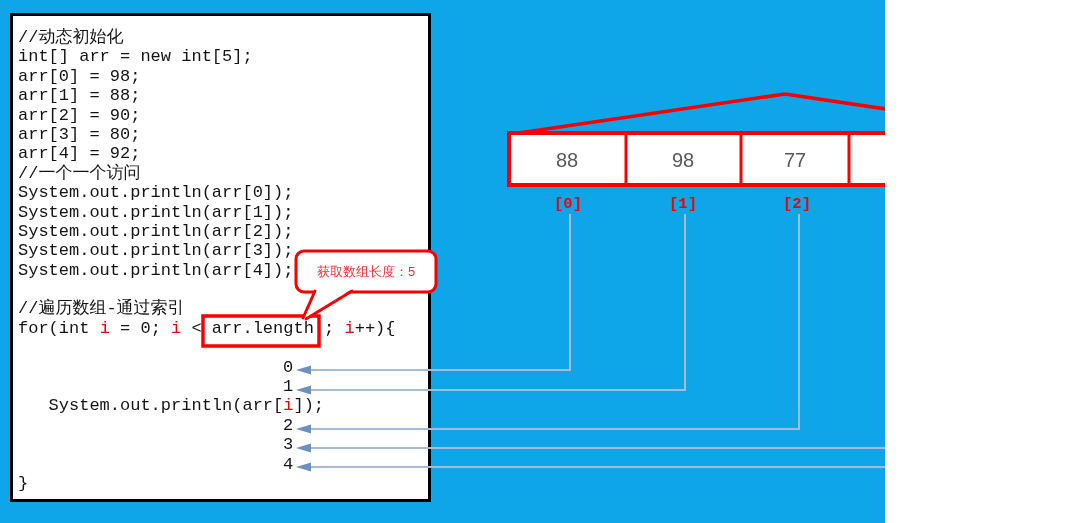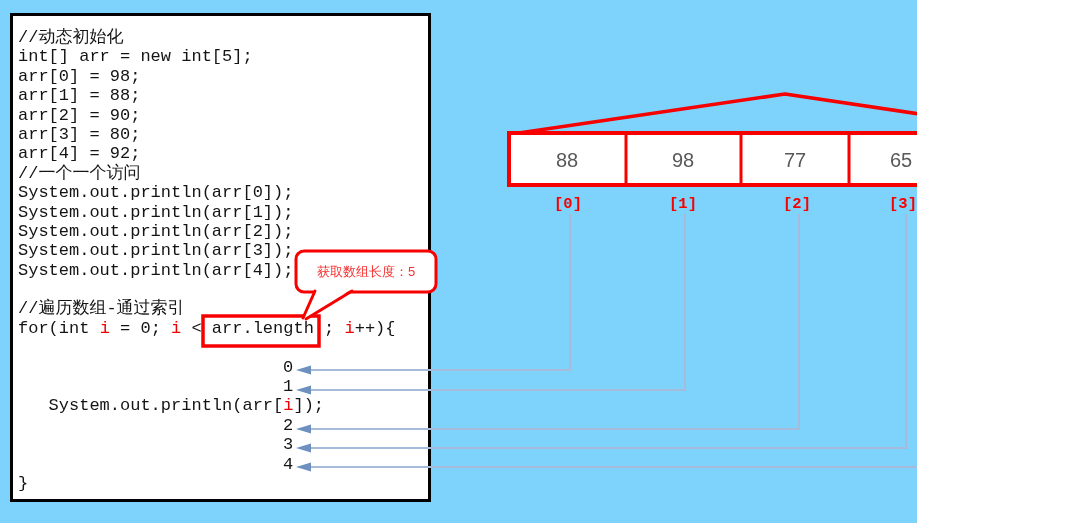--- a/index.html
+++ b/index.html
@@ -1,17 +1,17 @@
 <!DOCTYPE html>
 <html><head>
 <meta charset="utf-8">
 <style>
   html,body{margin:0;padding:0;background:#fff;}
-  .canvas{position:relative;width:885px;height:523px;background:#7dd3fc;overflow:hidden;
-          font-family:"Liberation Sans",sans-serif;padding-left:32px;}
+  .canvas{position:relative;width:885px;height:523px;background:#0ea5e9;overflow:hidden;
+          font-family:"Liberation Sans",sans-serif;}
   .code-box{position:absolute;left:10px;top:13px;width:421px;height:489px;
             border:3px solid #000;background:#fff;box-sizing:border-box;}
   .code{position:absolute;left:5px;top:12px;margin:0;
         font-family:"Liberation Mono","DejaVu Sans Mono",monospace;
         font-size:17px;color:#141414;}
   .cl{height:19.4px;line-height:19.4px;white-space:pre;}
   .kw{color:#f00000;}
   .out{margin-left:265px;}
   svg.overlay{position:absolute;left:0;top:0;pointer-events:none;}
   .val-text{font-family:"Liberation Sans",sans-serif;font-size:20px;fill:#595959;}

